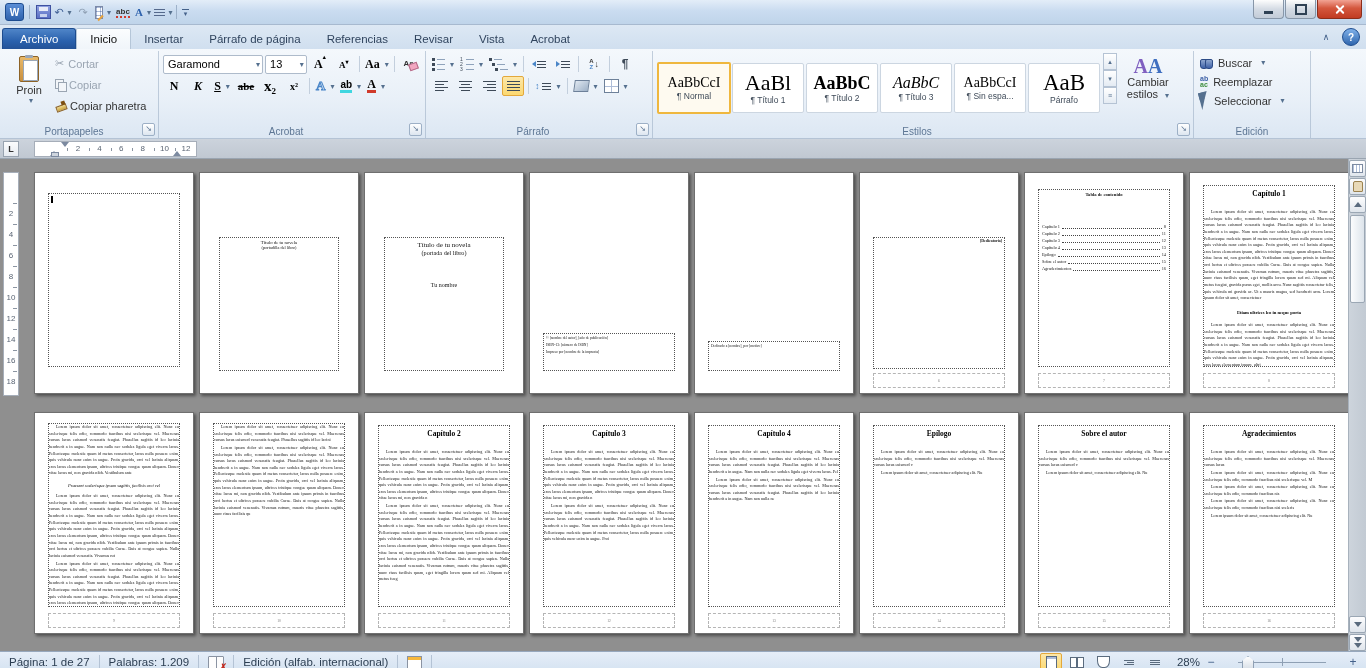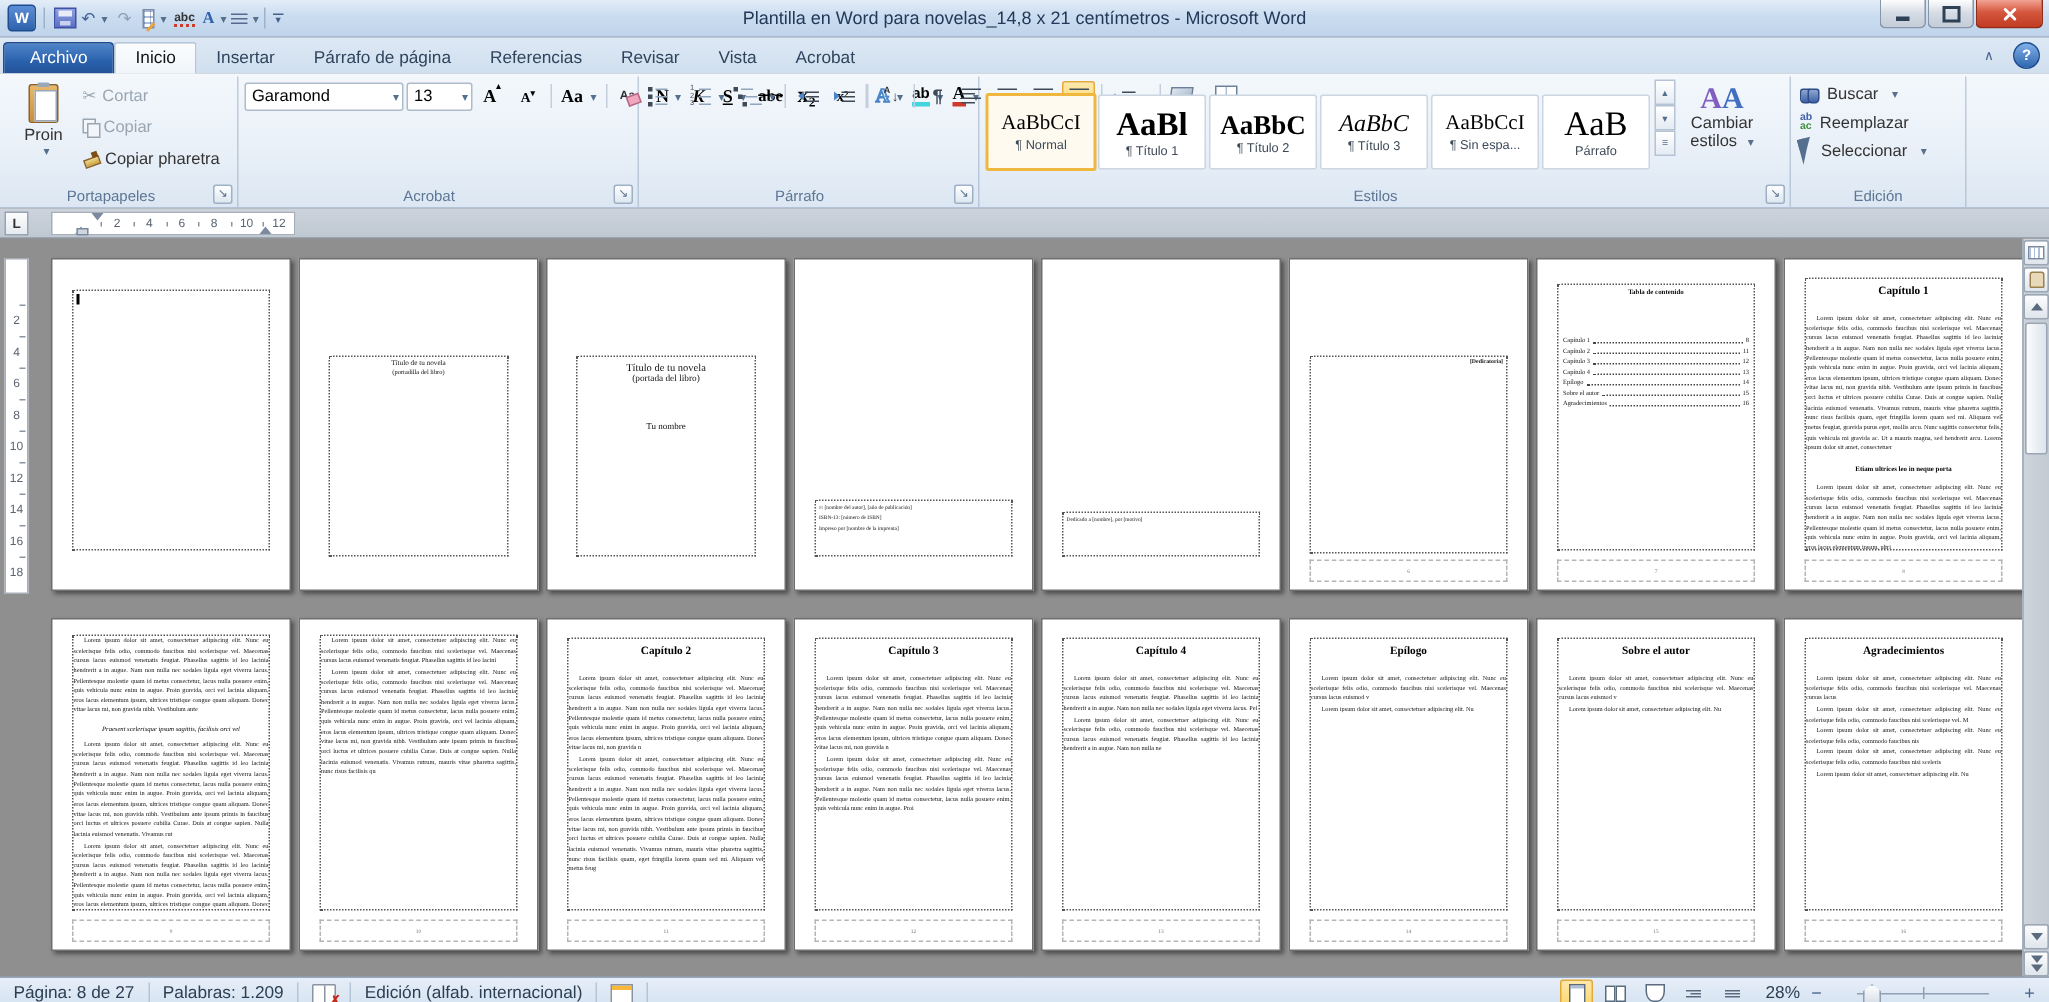--- a/index.html
+++ b/index.html
@@ -65,21 +65,21 @@
   .sbtn{display:flex;align-items:center;gap:4px;font-size:11px;color:#333;padding:1px 3px;height:19px;border-radius:2px;white-space:nowrap}
   .sbtn.dis{color:#9aa5b2}
   .scis{color:#9aa5b2;font-size:11px}
   .cpyic{position:relative;width:10px;height:11px}
   .cpyic:before,.cpyic:after{content:"";position:absolute;width:7px;height:8px;border:1px solid #9aa5b2;background:#f2f5f9}
   .cpyic:before{left:0;top:0}.cpyic:after{left:3px;top:3px}
   .brushic{width:11px;height:11px;position:relative}
   .brushic:before{content:"";position:absolute;left:1px;top:5px;width:9px;height:4px;background:linear-gradient(#f0d98c,#c9a23e);border:1px solid #8d6327;transform:rotate(-20deg)}
   .brushic:after{content:"";position:absolute;left:6px;top:1px;width:4px;height:4px;background:#7d4f12;transform:rotate(-20deg)}
   
-  .fgroup{flex-direction:row}
+  .fgroup{flex-direction:column}
   .frow{display:flex;align-items:center;gap:2px;height:22px}
   .combo{display:flex;align-items:center;background:#fff;border:1px solid #aebbcb;height:17px;font-size:11px;padding:0 2px 0 4px;border-radius:2px}
   .combo .tx{flex:1}
   .carr{font-size:8px;color:#55708f;margin-left:4px}
   .tbtn{min-width:18px;height:18px;display:flex;align-items:center;justify-content:center;border:1px solid transparent;border-radius:2px;padding:0 1px;gap:1px}
   .tbtn.on{background:linear-gradient(#fde8a9,#fbd871);border-color:#e3a83b}
   .tsep{width:1px;height:16px;background:#c3cfdd;margin:0 2px}
   .bB{font-weight:bold;font-size:12px;font-family:"Liberation Serif",serif}
   .bI{font-style:italic;font-weight:bold;font-size:12px;font-family:"Liberation Serif",serif}
   .bU{text-decoration:underline;font-weight:bold;font-size:12px;font-family:"Liberation Serif",serif}
@@ -243,21 +243,20 @@
           <i></i>
         </span>
         <span class="carr">▾</span>
       </span>
     <span class="qsep"></span>
     <span class="qmore">
         <b></b>
         <span>▾</span>
       </span>
   </div>
-  <div class="apptitle">Plantilla en Word para novelas_14,8 x 21 centímetros  -  Microsoft Word</div>
   <div class="winbtns">
     <div class="wbtn">
         <span class="mini"></span>
       </div>
     <div class="wbtn">
         <span class="rest"></span>
       </div>
     <div class="wbtn close">
         <span class="xx"></span>
       </div>
@@ -509,21 +508,21 @@
     <div class="launch">↘</div>
   </div>
 
   <div class="group" style="width:532px">
     <div class="stiles">
       <div class="stile sel">
           <span class="sprev" style="font-size:14px">AaBbCcI</span>
           <span class="slbl">¶ Normal</span>
         </div>
       <div class="stile">
-          <span class="sprev" style="font-size:22px;font-weight:bold">AaBl</span>
+          <span class="sprev" style="font-size:22px;font-weight:normal">AaBl</span>
           <span class="slbl">¶ Título 1</span>
         </div>
       <div class="stile">
           <span class="sprev" style="font-size:18px;font-weight:bold">AaBbC</span>
           <span class="slbl">¶ Título 2</span>
         </div>
       <div class="stile">
           <span class="sprev" style="font-size:16px;font-style:italic">AaBbC</span>
           <span class="slbl">¶ Título 3</span>
         </div>
@@ -857,21 +856,21 @@
         <span class="dblchev">
           <span class="tri-dn"></span>
           <span class="tri-dn"></span>
         </span>
       </div>
   </div>
 </div>
 
 <div class="statusbar">
   <div class="stit">
-      <span>Página: 8 de 27</span>
+      <span>Página: 1 de 27</span>
     </div>
   <div class="stit">
       <span>Palabras: 1.209</span>
     </div>
   <div class="stit">
       <span class="bookic"></span>
     </div>
   <div class="stit">
       <span>Edición (alfab. internacional)</span>
     </div>

